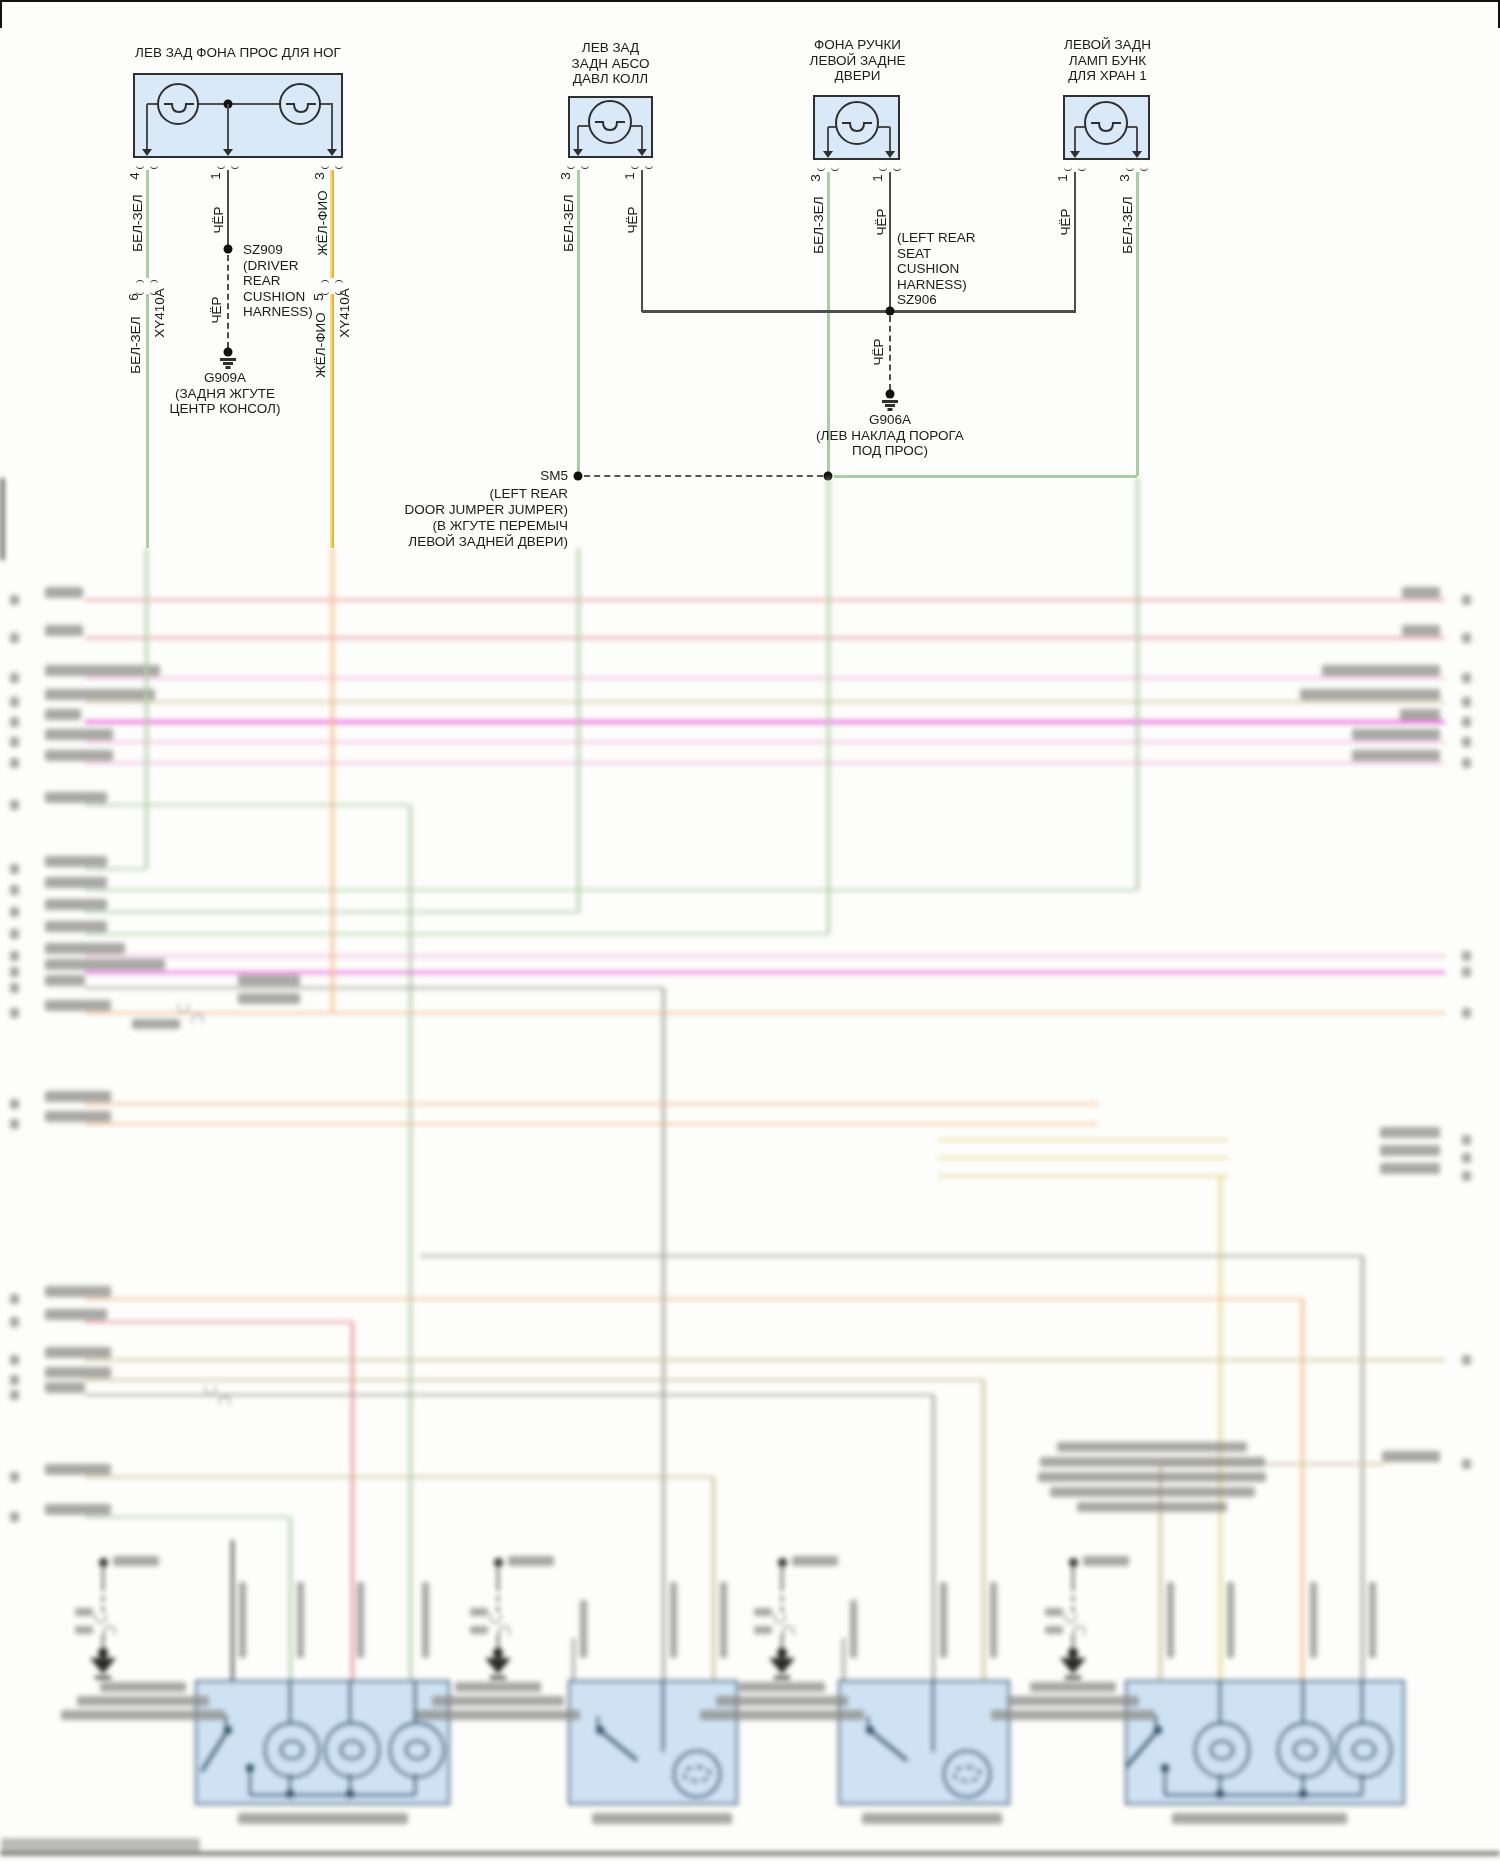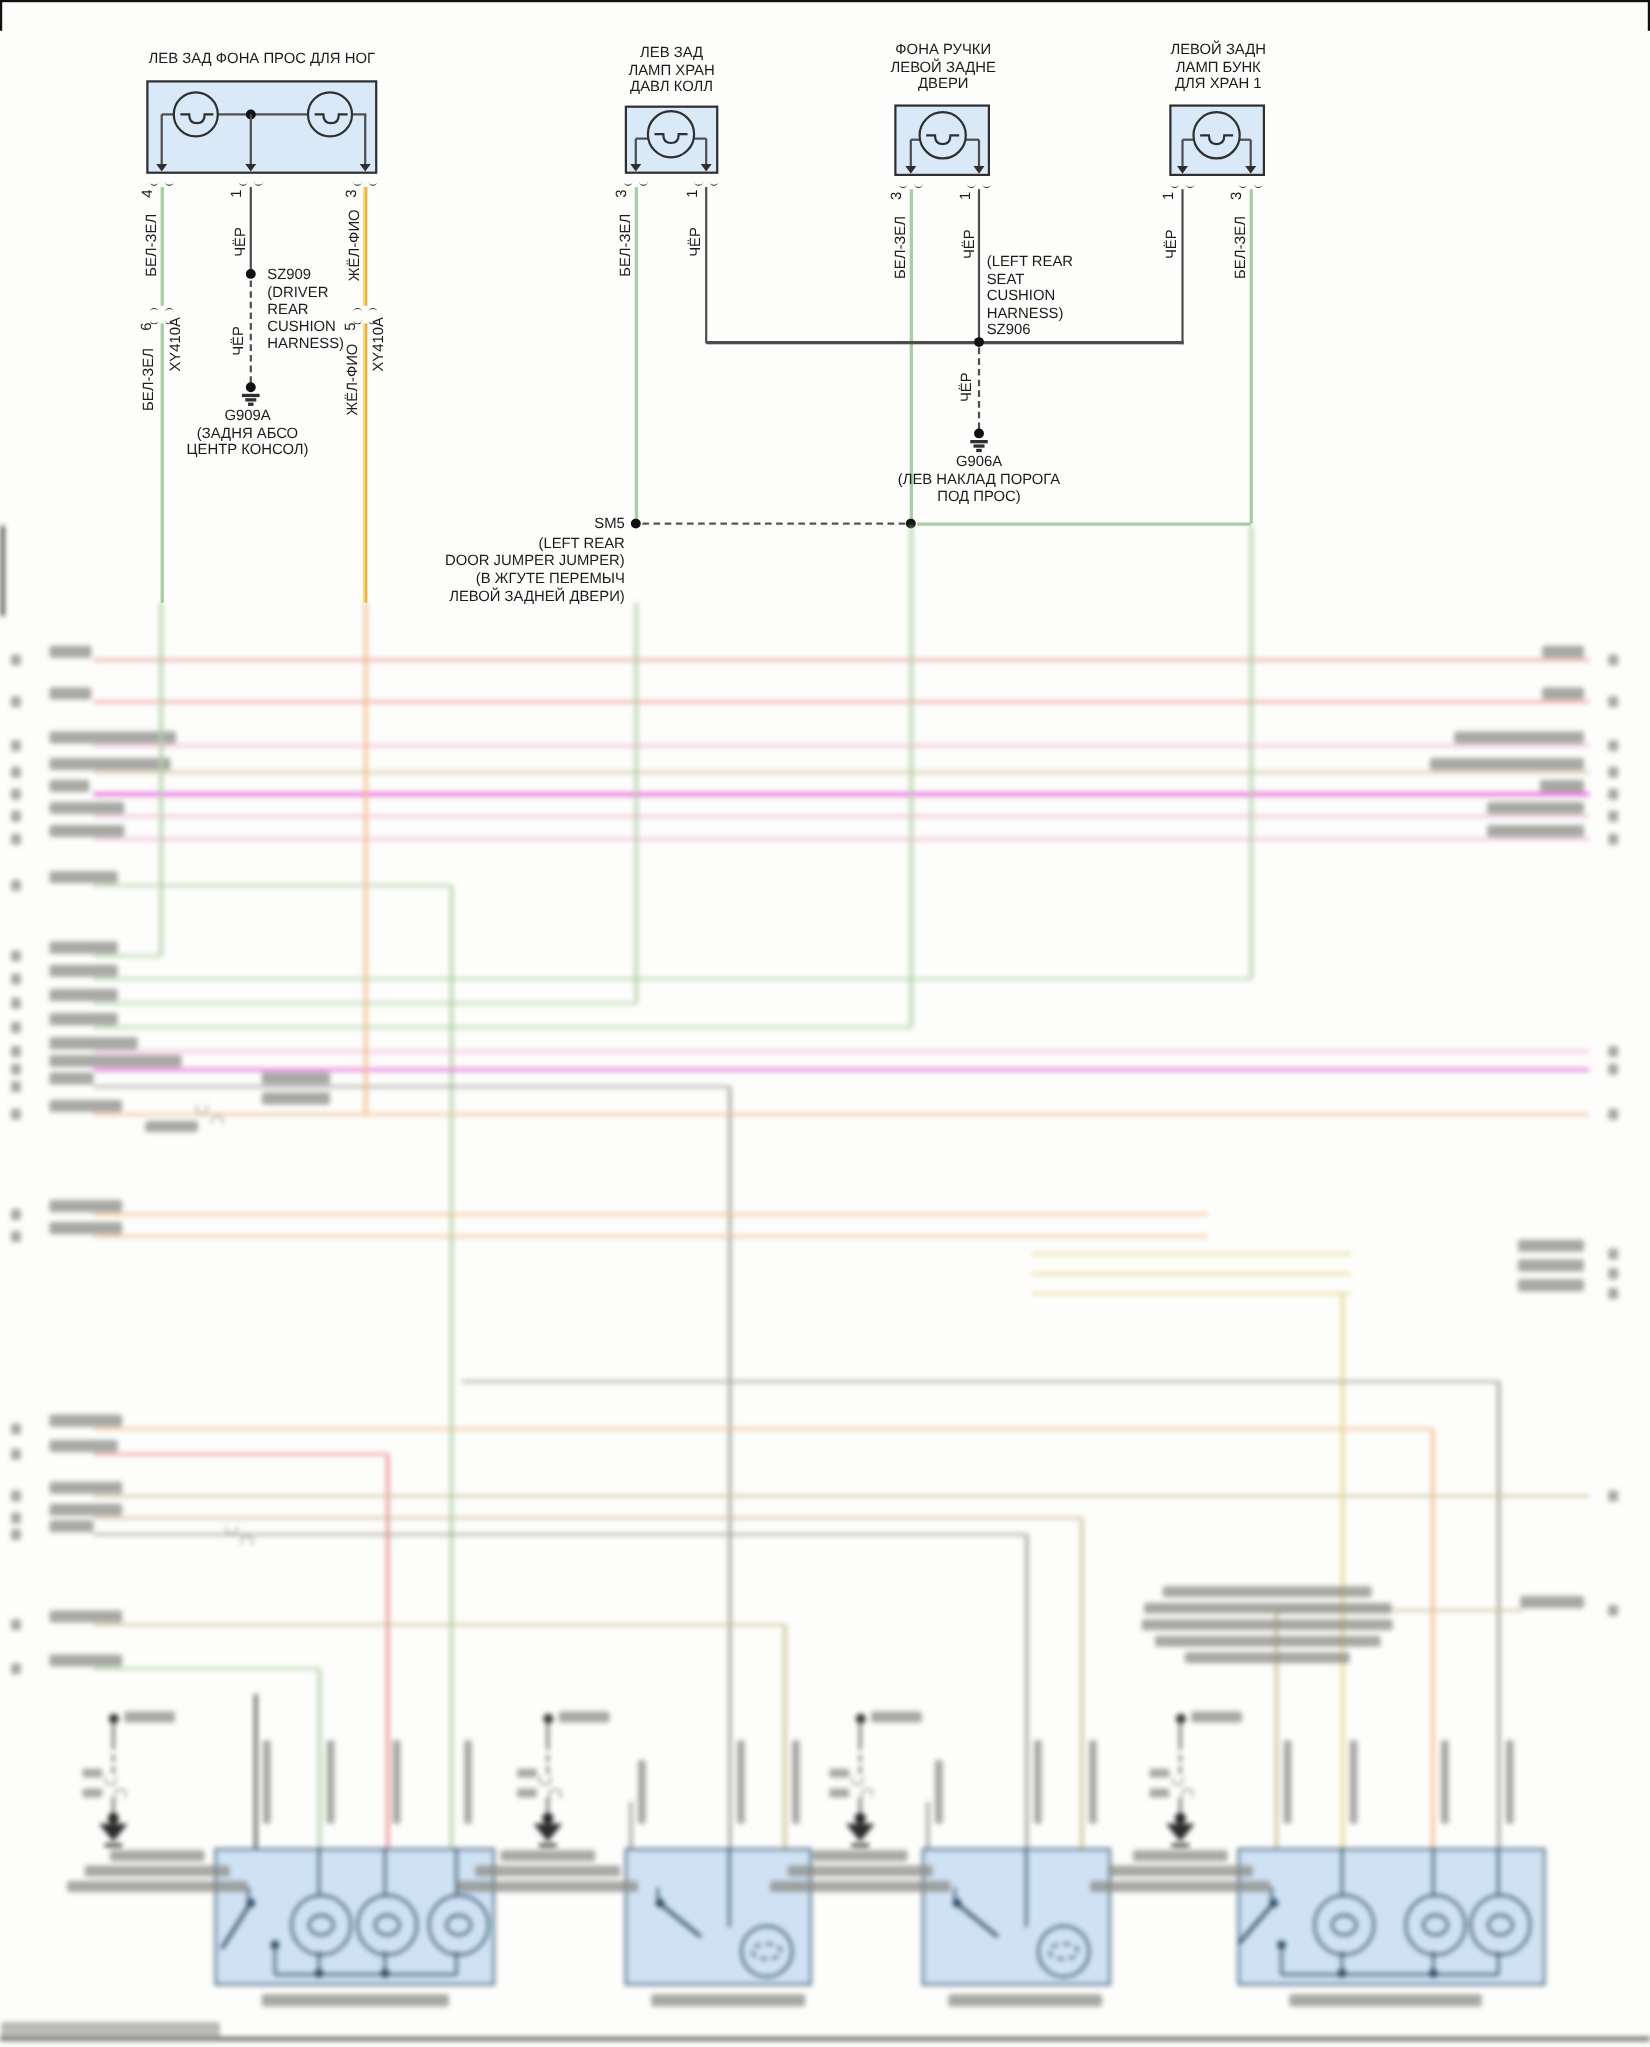--- a/index.html
+++ b/index.html
@@ -56,21 +56,21 @@
   <div class="dot" style="left:228px;top:104px;"></div>
   <div class="wire blk" style="left:146px;top:104px;width:2.2px;height:46px;"></div>
   <div class="wire blk" style="left:227px;top:104px;width:2.2px;height:46px;"></div>
   <div class="wire blk" style="left:331px;top:104px;width:2.2px;height:46px;"></div>
   <div class="arrow" style="left:147px;top:149px;"></div>
   <div class="arrow" style="left:228px;top:149px;"></div>
   <div class="arrow" style="left:332px;top:149px;"></div>
 
   <div class="t tc" style="left:553px;top:40px;width:115px;">
     <span style="display:block">ЛЕВ ЗАД</span>
-    <span style="display:block">ЛАМП ХРАН</span>
+    <span style="display:block">ЗАДН АБСО</span>
     <span style="display:block">ДАВЛ КОЛЛ</span>
   </div>
   <div class="box" style="left:568px;top:96px;width:85px;height:62px;"></div>
   <div class="wire blk" style="left:578px;top:125px;width:64px;height:2.2px;"></div>
   <div class="bulb" style="left:610px;top:122px;width:40px;height:40px;"></div>
   <svg style="left:594px;top:114px;" width="32" height="18">
       <path d="M1 8 H9 Q9 16 16 16 Q23 16 23 8 H31" fill="none" stroke="#2f2f2f" stroke-width="2"></path>
     </svg>
   <div class="wire blk" style="left:577px;top:126px;width:2.2px;height:24px;"></div>
   <div class="wire blk" style="left:641px;top:126px;width:2.2px;height:24px;"></div>
@@ -184,21 +184,21 @@
     <span style="display:block">HARNESS)</span>
   </div>
   <div class="dashv" style="left:226.8px;top:255px;height:93px;"></div>
   <span class="v" style="left:216px;top:310px;">ЧЁР</span>
   <div class="dot" style="left:228px;top:352px;"></div>
   <div class="gline" style="left:228px;top:358px;width:16px;"></div>
   <div class="gline" style="left:228px;top:362px;width:10px;"></div>
   <div class="gline" style="left:228px;top:366px;width:5px;"></div>
   <div class="t tc" style="left:125px;top:370px;width:200px;">
     <span style="display:block">G909A</span>
-    <span style="display:block">(ЗАДНЯ АБСО</span>
+    <span style="display:block">(ЗАДНЯ ЖГУТЕ</span>
     <span style="display:block">ЦЕНТР КОНСОЛ)</span>
   </div>
 
   <div class="wire blk" style="left:642px;top:310px;width:434px;height:2.6px;"></div>
   <div class="dot" style="left:890px;top:311px;"></div>
   <div class="t" style="left:897px;top:230px;">
     <span style="display:block">(LEFT REAR</span>
     <span style="display:block">SEAT</span>
     <span style="display:block">CUSHION</span>
     <span style="display:block">HARNESS)</span>

